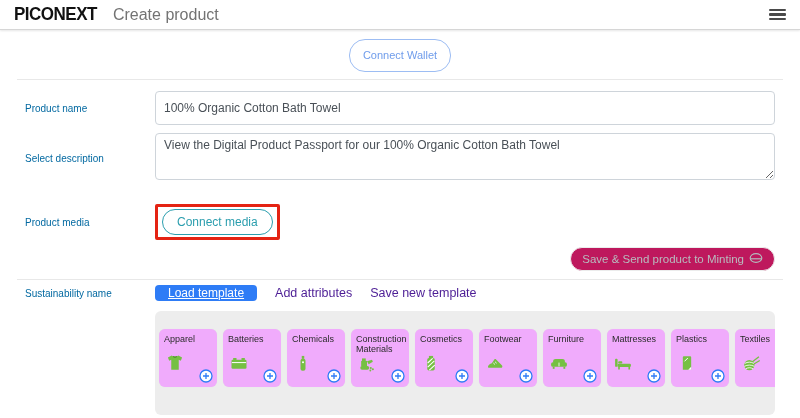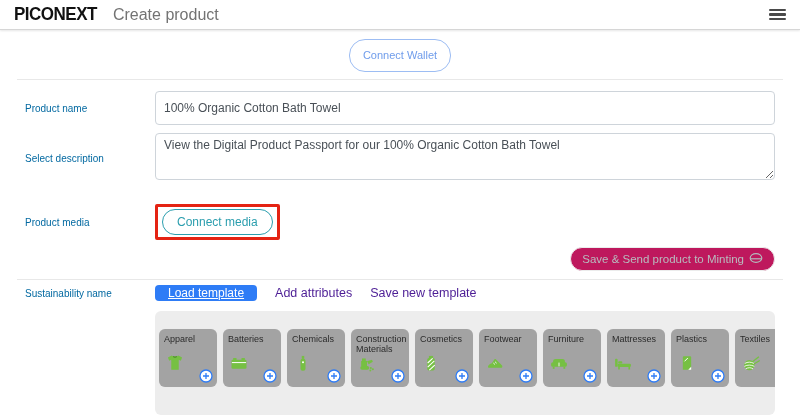--- a/index.html
+++ b/index.html
@@ -50,21 +50,21 @@
 
   .sus-row { margin-top:5px; display:flex; align-items:center; }
   .sus-actions { display:flex; align-items:center; gap:18px; }
   .load-template { background:#2e7cf6; color:#fff; border:none; border-radius:4px;
     font-size:12px; padding:1px 13px; text-decoration:underline; cursor:pointer; font-family:inherit; }
   .blue-link { color:#4c1d95; font-size:12.5px; text-decoration:none; cursor:pointer; }
 
   .templates-panel { margin:10px 0 0 130px; width:620px; height:104px; background:#ededed;
     border-radius:6px; padding:18px 0 0 4px; overflow:hidden; }
   .cards { display:flex; gap:6px; width:1000px; }
-  .card { position:relative; width:58px; height:58px; background:#a3a3a3; border-radius:6px;
+  .card { position:relative; width:58px; height:58px; background:#f0abfc; border-radius:6px;
     flex:0 0 58px; padding:5px 5px; box-shadow:0 0 1px rgba(0,0,0,.06); }
   .card-label { font-size:9px; color:#2b2b2b; line-height:1.15; }
   .card-icon { position:absolute; left:6px; top:24px; }
   .card-add { position:absolute; right:4px; bottom:4px; cursor:pointer; line-height:0; }
 </style>
 </head>
 <body>
 
 <div class="topbar">
   <div class="logo">PICONEXT</div>

